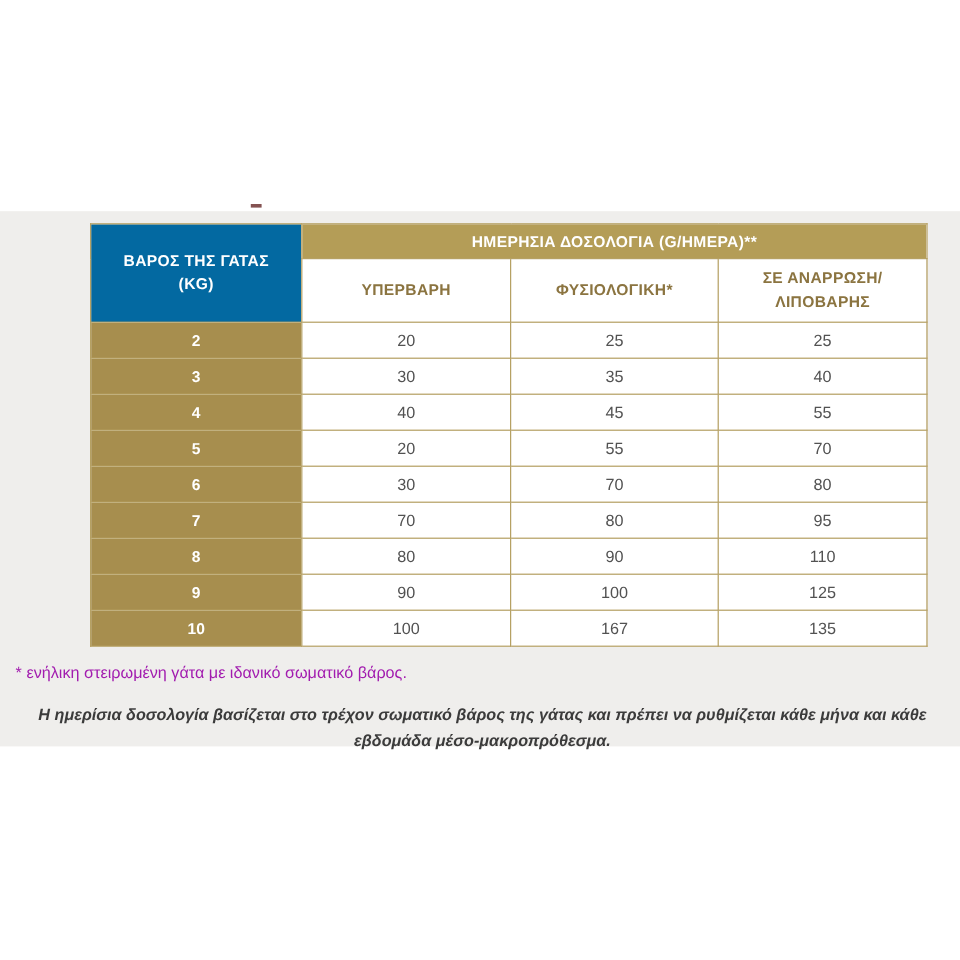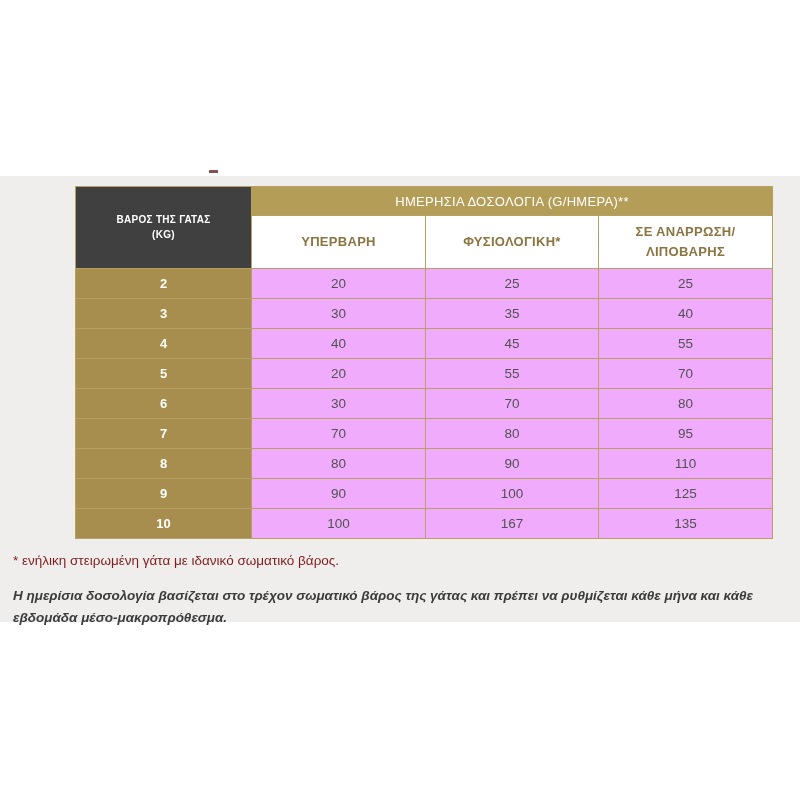--- a/index.html
+++ b/index.html
@@ -41,31 +41,31 @@
     table-layout: fixed;
   }
   table.dosage th, table.dosage td {
     border: 1px solid #b6a163;
     text-align: center;
     vertical-align: middle;
     padding: 0;
     overflow: hidden;
   }
   th.corner {
-    background: #404040;
+    background: #0369a1;
     color: #ffffff;
     font-weight: bold;
-    font-size: 10px;
+    font-size: 13px;
     line-height: 1.45;
     letter-spacing: 0.3px;
   }
   th.main-head {
     background: #b49d57;
     color: #ffffff;
-    font-weight: normal;
+    font-weight: bold;
     font-size: 13px;
     height: 28px;
     letter-spacing: 0.3px;
   }
   tr.sub-head th {
     background: #ffffff;
     color: #8b7440;
     font-weight: bold;
     font-size: 13px;
     height: 52px;
@@ -75,41 +75,42 @@
   tbody tr {
     height: 30px;
   }
   tbody th.weight-cell {
     background: #a78e4e;
     color: #ffffff;
     font-weight: bold;
     font-size: 13px;
   }
   tbody td.dose-cell {
-    background: #f0abfc;
+    background: #ffffff;
     color: #525252;
     font-size: 13.5px;
   }
   .fn1 {
     position: absolute;
     left: 13px;
     top: 553px;
     font-size: 13.5px;
-    color: #7f1d1d;
+    color: #a21caf;
   }
   .fn2 {
     position: absolute;
     left: 13px;
     top: 585px;
     width: 778px;
     font-size: 13.5px;
     font-weight: bold;
     font-style: italic;
     color: #3b3b3b;
     line-height: 22px;
+    text-align: center;
   }
 </style>
 </head>
 <body>
 
 <div class="page">
   <div class="panel">
     <table class="dosage">
       <colgroup>
         <col style="width:176px">

